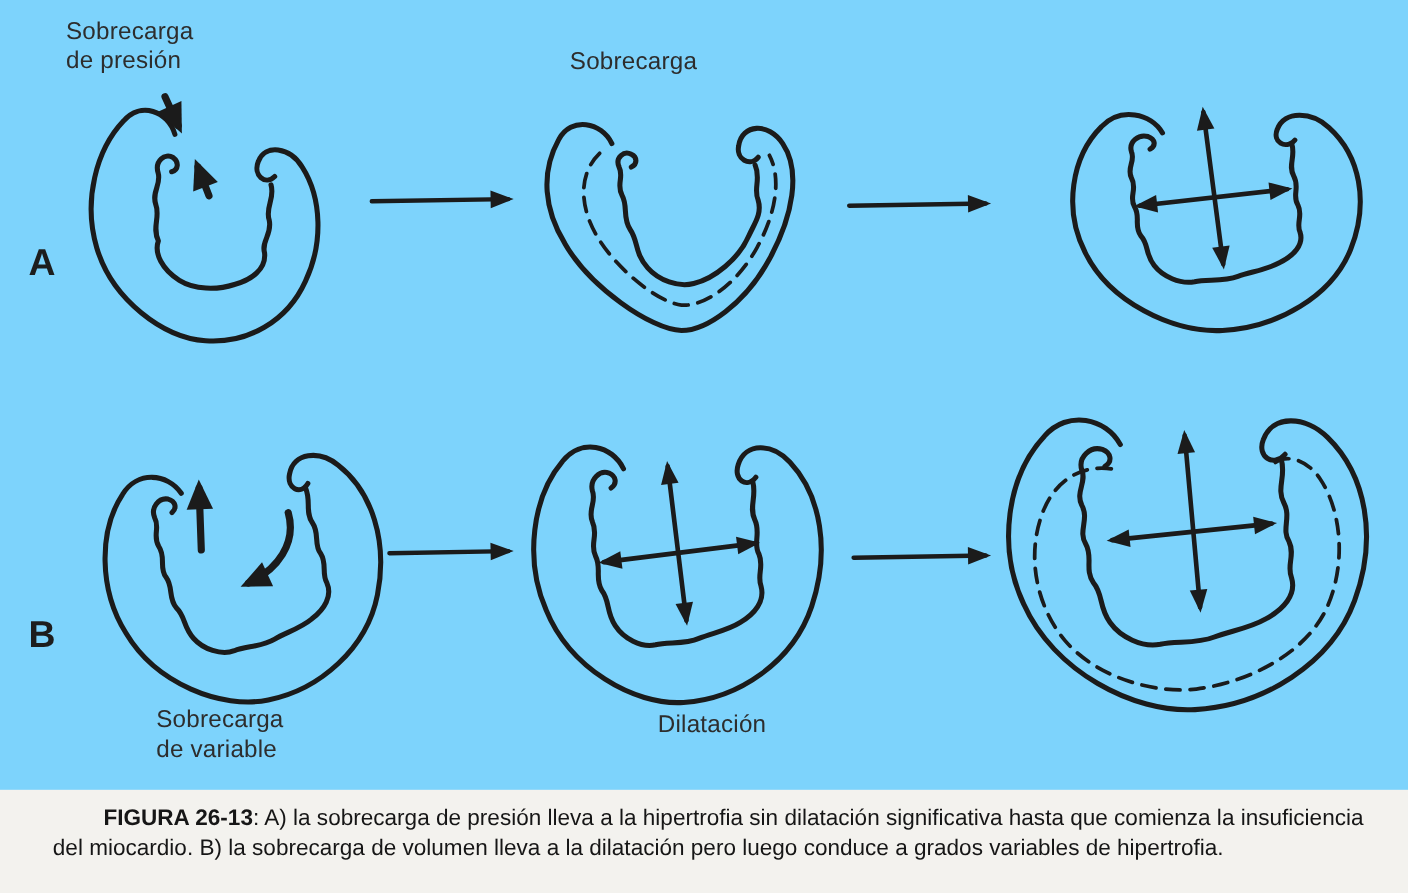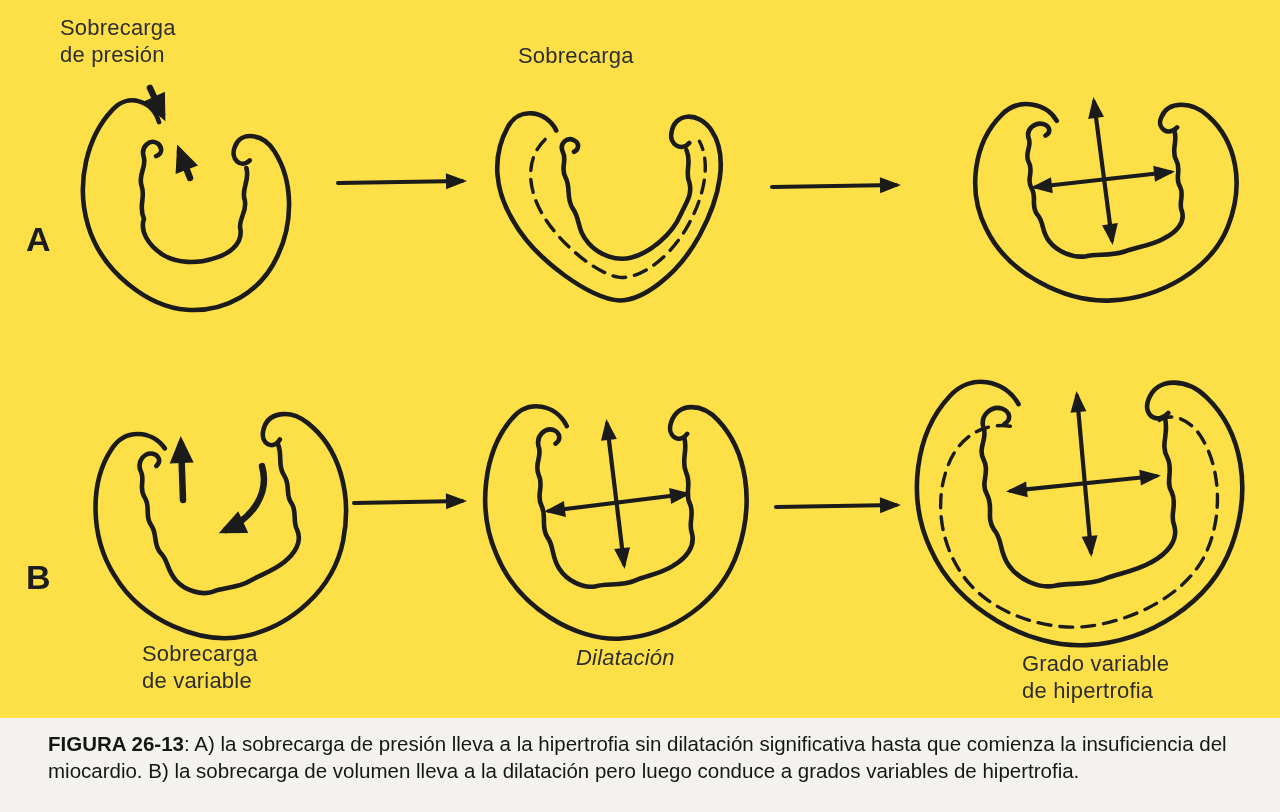--- a/index.html
+++ b/index.html
@@ -1,19 +1,19 @@
 <!DOCTYPE html>
 <html><head>
 <meta charset="utf-8">
 <style>
   html,body{margin:0;padding:0;}
   .page{
     position:relative;
     width:1280px;height:812px;
-    background:#fde047;
+    background:#7dd3fc;
     font-family:"Liberation Sans", sans-serif;
     color:#262626;
     overflow:hidden;
   }
   .lbl{
     position:absolute;
     font-size:22px;
     line-height:27px;
     color:#2d2d2d;
     letter-spacing:.2px;
@@ -32,21 +32,21 @@
     background:#f3f2ee;
   }
   .caption{
     position:absolute;
     left:48px;top:730px;
     width:1192px;
     font-size:20.5px;
     line-height:27px;
     color:#161616;
   }
-  .cap-bold{font-weight:bold;}
+  .cap-bold{font-weight:bold;margin-left:46px;}
   svg{position:absolute;left:0;top:0;}
   .hz{fill:none;stroke:#1b1b1b;stroke-width:4.6;stroke-linecap:round;stroke-linejoin:round;vector-effect:non-scaling-stroke;}
   .hz-dash{fill:none;stroke:#1b1b1b;stroke-width:3.4;stroke-linecap:round;stroke-dasharray:13 9;vector-effect:non-scaling-stroke;}
   .arr{stroke:#1b1b1b;stroke-width:4;fill:none;stroke-linecap:round;}
   .arr-d{stroke:#1b1b1b;stroke-width:4.2;fill:none;stroke-linecap:round;}
   .arr-th{stroke:#1b1b1b;stroke-width:6.5;fill:none;stroke-linecap:round;}
 </style>
 </head>
 <body>
 
@@ -130,25 +130,21 @@
 
   <div class="row-letter" style="left:26px;top:220px;">A</div>
 
   <div class="row-letter" style="left:26px;top:558px;">B</div>
 
   <div class="lbl" style="left:142px;top:640px;">
     <div>Sobrecarga</div>
     <div>de variable</div>
   </div>
 
-  <div class="lbl" style="left:576px;top:644px;font-style:italic;">
+  <div class="lbl" style="left:598px;top:644px;">
     <div>Dilatación</div>
   </div>
 
-  <div class="lbl" style="left:1022px;top:650px;">
-    <div>Grado variable</div>
-    <div>de hipertrofia</div>
-  </div>
 
   <div class="caption-strip"></div>
   <div class="caption"><span class="cap-bold">FIGURA 26-13</span><span>: A) la sobrecarga de presión lleva a la hipertrofia sin dilatación significativa hasta que comienza la insuficiencia del miocardio. B) la sobrecarga de volumen lleva a la dilatación pero luego conduce a grados variables de hipertrofia.</span></div>
 
 </div>
 
 </body></html>

